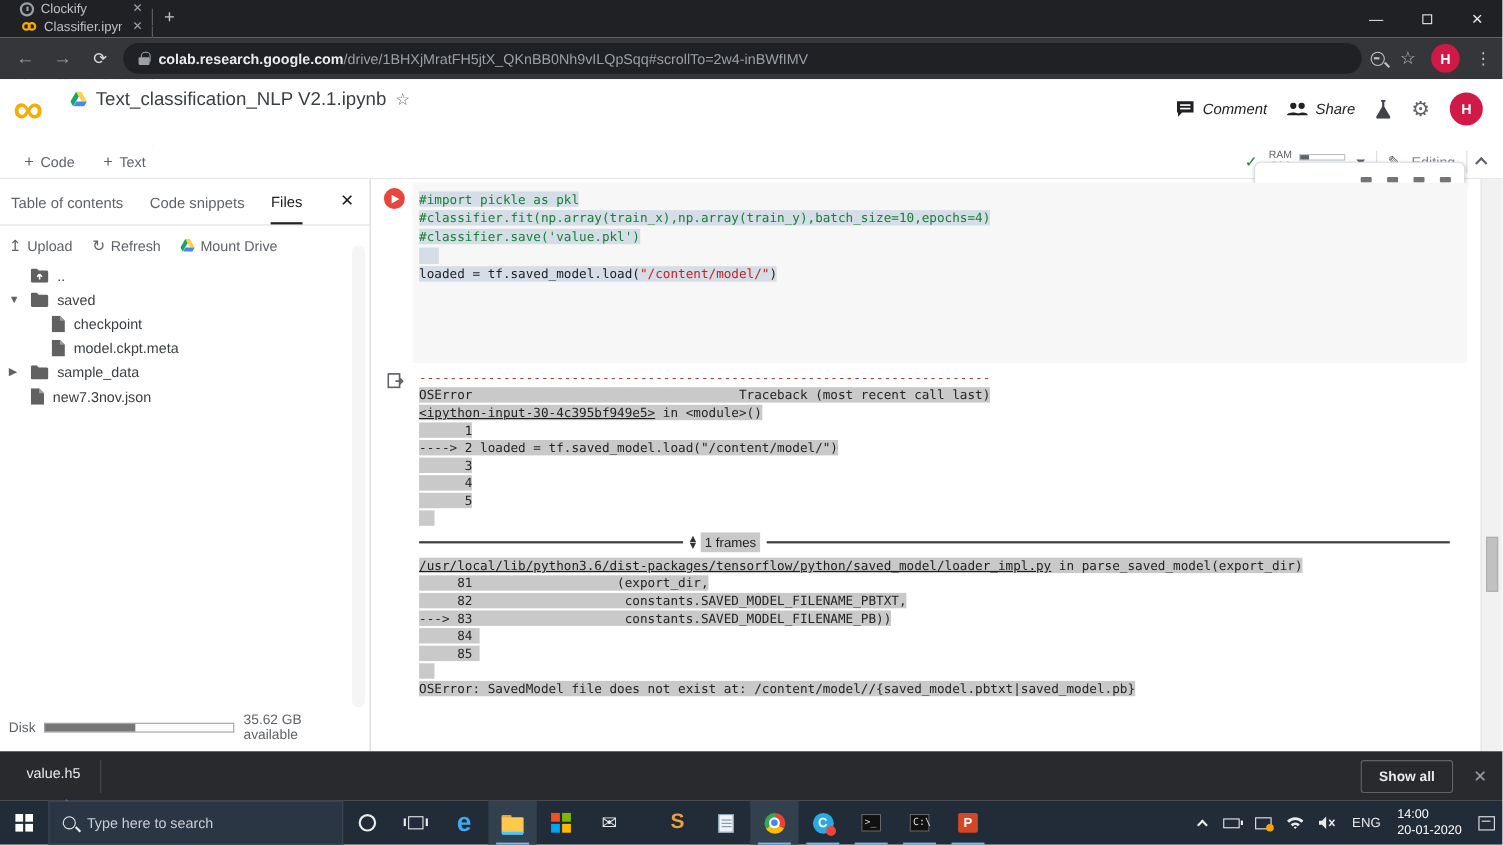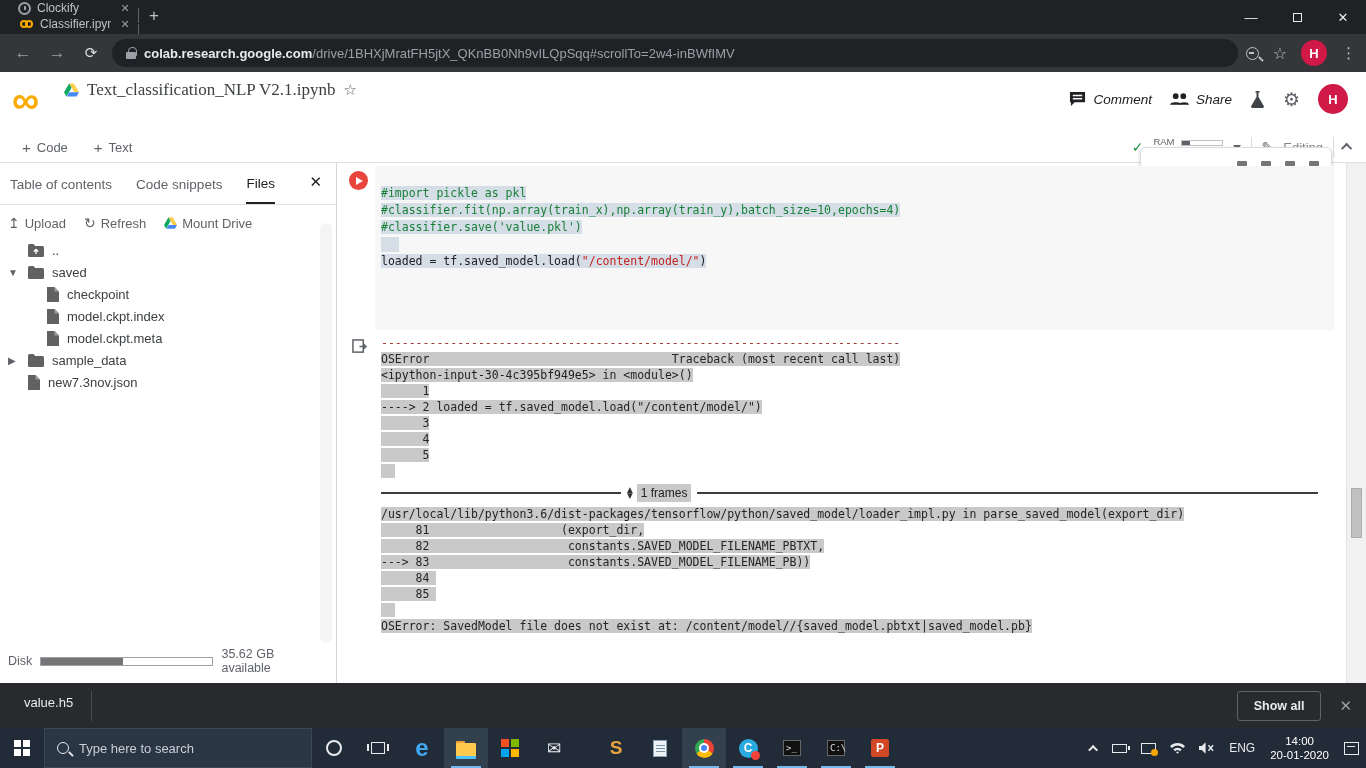--- a/index.html
+++ b/index.html
@@ -46,21 +46,21 @@
   .zoom-minus::before { content:""; position:absolute; left:2px; top:4.5px; width:5px; height:1.8px; background:#bdc1c6; }
   .zoom-minus::after { content:""; position:absolute; left:11px; top:10px; width:6px; height:1.8px; background:#bdc1c6; transform:rotate(45deg); }
   .star-o { color:#bdc1c6; font-size:16px; }
   .avatar { width:26px; height:26px; border-radius:50%; background:#d01947; color:#fff; font-size:13px; font-weight:bold; display:flex; align-items:center; justify-content:center; }
   .dots3 { color:#bdc1c6; font-size:15px; letter-spacing:0; }
 
   
   .colab-header { position:absolute; left:0; top:72px; width:1366px; height:59px; background:#fff; }
   .colab-logo { position:absolute; left:12px; top:8px; font-size:38px; color:#f9ab00; font-weight:bold; line-height:40px; }
   .title-row { position:absolute; left:64px; top:8px; display:flex; align-items:center; gap:8px; }
-  .nb-title { font-size:17px; color:#3c4043;font-family:Liberation Serif, serif; }
+  .nb-title { font-size:17px; color:#3c4043; }
   .star-gray { color:#5f6368; font-size:15px; }
   .menubar { position:absolute; left:64px; top:33px; display:flex; align-items:center; gap:22px; font-size:13px; color:#3c4043; }
   .changes { color:#80868b; text-decoration:underline; }
   .hdr-actions { position:absolute; right:18px; top:12px; display:flex; align-items:center; gap:18px; font-size:13.5px; color:#202124; }
   .hdr-actions .grp { display:flex; align-items:center; gap:7px;font-style:italic; }
   .icon-svg { display:inline-block; vertical-align:middle; }
 
   
   .toolbar-row { position:absolute; left:0; top:131px; width:1366px; height:32px; background:#fff; border-bottom:1px solid #e0e0e0; font-size:13px; color:#5f6368; }
   .tb-left { position:absolute; left:22px; top:0; height:32px; display:flex; align-items:center; gap:26px; }
@@ -98,32 +98,32 @@
   .disk-bar i { position:absolute; left:0; top:0; bottom:0; background:#757575; }
 
   
   .content { position:absolute; left:338px; top:0; width:1028px; height:520px; background:#fff; }
   .float-toolbar { position:absolute; left:802px; top:-16px; width:192px; height:24px; background:#fff; border:1px solid #dadce0; border-radius:6px; box-shadow:0 2px 4px rgba(0,0,0,.18); display:flex; align-items:flex-end; justify-content:flex-end; gap:14px; padding:0 12px 4px; overflow:hidden; }
   .float-toolbar i { width:10px; height:5px; background:#757575; display:block; border-radius:1px; }
   .codecell { position:absolute; left:2px; top:3px; width:994px; height:164px; }
   .cell-editor { position:absolute; left:35px; top:0; right:0; bottom:0; background:#f7f7f7; }
   .runbtn { position:absolute; left:9px; top:5px; width:19px; height:19px; border-radius:50%; background:#e8453c; display:flex; align-items:center; justify-content:center; }
   .runbtn i { width:0; height:0; border-left:7px solid #fff; border-top:4.5px solid transparent; border-bottom:4.5px solid transparent; margin-left:2px; }
-  .code-lines { position:absolute; left:6px; top:19px; font-family:"DejaVu Sans Mono", monospace; font-size:11.5px; line-height:17px; white-space:pre; color:#202124; }
+  .code-lines { position:absolute; left:6px; top:7px; font-family:"DejaVu Sans Mono", monospace; font-size:11.5px; line-height:17px; white-space:pre; color:#202124; }
   .code-lines .sel { background:#d5dde6; }
   .code-lines .com { color:#188038; }
   .code-lines .str { color:#c5221f; }
   .code-lines .blankline .sel { display:inline-block; width:18px; height:15px; vertical-align:middle; }
 
   .outputcell { position:absolute; left:2px; top:172px; width:994px; }
   .out-gutter-icon { position:absolute; left:12px; top:4px; }
   .out-area { position:absolute; left:41px; top:0; right:16px; font-family:"DejaVu Sans Mono", monospace; font-size:11.5px; line-height:16px; white-space:pre; color:#252525; }
   .out-area .hl { background:#c9c9c9; }
   .out-area .dashes { color:#9c3b36; }
-  .out-area .tlink { color:#1f1f1f; }
+  .out-area .tlink { text-decoration:underline; color:#1f1f1f; }
   .frames-divider { display:flex; align-items:center; height:22px; margin:3px 0 2px 0; }
   .frames-divider .rule { height:1.5px; background:#3c3c3c; }
   .rule-left { width:240px; }
   .rule-right { flex:1; }
   .updn { display:inline-flex; flex-direction:column; align-items:center; font-size:7.5px; line-height:6px; color:#333; margin:0 4px 0 6px; font-family:"DejaVu Sans", sans-serif; }
   .frames-label { font-family:"Liberation Sans", sans-serif; font-size:12px; color:#202124; background:#c9c9c9; padding:1px 4px; margin-right:6px; }
 
   .main-scroll { position:absolute; right:0; top:0; width:20px; height:520px; background:#f1f1f1; border-left:1px solid #e3e3e3; }
   .main-thumb { position:absolute; right:4px; top:325px; width:11px; height:50px; background:#c1c1c1; border:1px solid #adadad; }
 
@@ -170,21 +170,21 @@
   .clockify-ic::after { content:""; position:absolute; right:-2px; bottom:-2px; width:9px; height:9px; border-radius:50%; background:#f44336; }
   .cmd-ic { width:18px; height:16px; background:#111; border:1px solid #666; color:#ddd; font-size:9px; line-height:14px; text-align:left; padding-left:2px; font-family:"DejaVu Sans Mono", monospace; }
   .ppt-ic { width:18px; height:18px; background:#d24726; color:#fff; font-size:12px; font-weight:bold; display:flex; align-items:center; justify-content:center; border-radius:2px; }
   .tray { margin-left:auto; display:flex; align-items:center; }
   .tray-item { padding:0 7px; display:flex; align-items:center; justify-content:center; height:40px; font-size:12px; color:#e8eaed; }
   .chev-up-w { width:7px; height:7px; border-left:2px solid #e8eaed; border-top:2px solid #e8eaed; transform:rotate(45deg) translateY(2px); }
   .batt { width:15px; height:9px; border:1.5px solid #e8eaed; position:relative; }
   .batt::after { content:""; position:absolute; right:-4px; top:1.5px; width:2px; height:4px; background:#e8eaed; }
   .cast { width:15px; height:11px; border:1.5px solid #e8eaed; position:relative; }
   .cast::after { content:""; position:absolute; right:-3px; bottom:-3px; width:7px; height:7px; border-radius:50%; background:#f7a600; }
-  .clockblk { display:flex; flex-direction:column; align-items:center; justify-content:center; font-size:11.5px; line-height:14px; padding:0 8px; }
+  .clockblk { display:flex; flex-direction:column; align-items:flex-start; justify-content:center; font-size:11.5px; line-height:14px; padding:0 8px; }
   .action-ic { width:15px; height:13px; border:1.5px solid #e8eaed; position:relative; }
   .action-ic::after { content:""; position:absolute; left:2px; top:3px; width:8px; height:1.5px; background:#e8eaed; }
 </style>
 </head>
 <body>
 
 <div class="screen">
 
   <div class="tabstrip">
     <div class="tabs">
@@ -399,29 +399,20 @@
             </span>
             <span class="tree-label" style="margin-left: 8px;">checkpoint</span>
           </div>
           <div class="tree-row">
             <span style="margin-left: 47px; display: inline-flex;">
               <svg width="12" height="15" viewBox="0 0 12 15">
                 <path d="M0 0 h7.5 l4.5 4.5 v10.5 h-12 z" fill="#616161"></path>
                 <path d="M7.5 0 l4.5 4.5 h-4.5 z" fill="#9e9e9e"></path>
               </svg>
             </span>
-            <span class="tree-label" style="margin-left: 8px;">model.ckpt.index</span>
-          </div>
-          <div class="tree-row">
-            <span style="margin-left: 47px; display: inline-flex;">
-              <svg width="12" height="15" viewBox="0 0 12 15">
-                <path d="M0 0 h7.5 l4.5 4.5 v10.5 h-12 z" fill="#616161"></path>
-                <path d="M7.5 0 l4.5 4.5 h-4.5 z" fill="#9e9e9e"></path>
-              </svg>
-            </span>
             <span class="tree-label" style="margin-left: 8px;">model.ckpt.meta</span>
           </div>
           <div class="tree-row">
             <span class="tree-chev">▶</span>
             <span style="margin-left: 28px; display: inline-flex;">
               <svg width="16" height="13" viewBox="0 0 16 13">
                 <path d="M0 1.5 a1.5 1.5 0 0 1 1.5 -1.5 h4 l1.7 2 h7.3 a1.5 1.5 0 0 1 1.5 1.5 v8 a1.5 1.5 0 0 1 -1.5 1.5 h-13 a1.5 1.5 0 0 1 -1.5 -1.5 z" fill="#616161"></path>
               </svg>
             </span>
             <span class="tree-label" style="margin-left: 8px;">sample_data</span>

